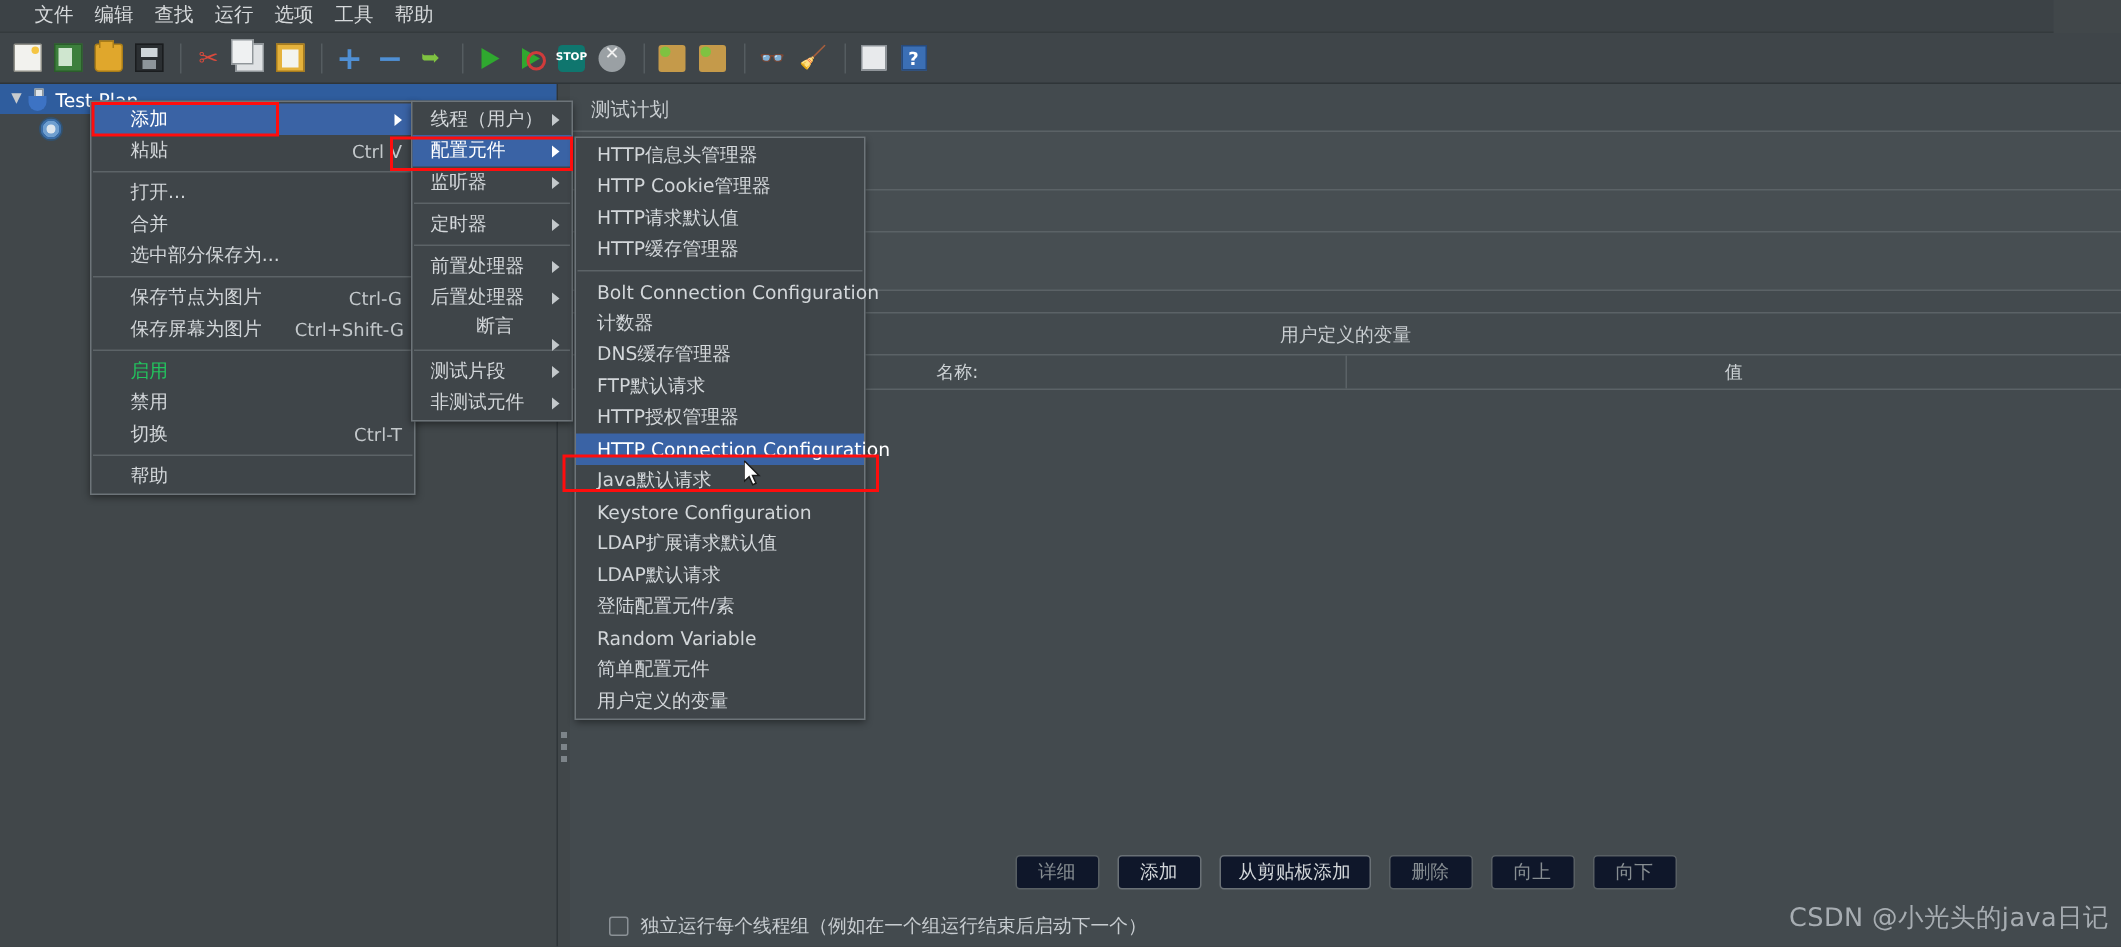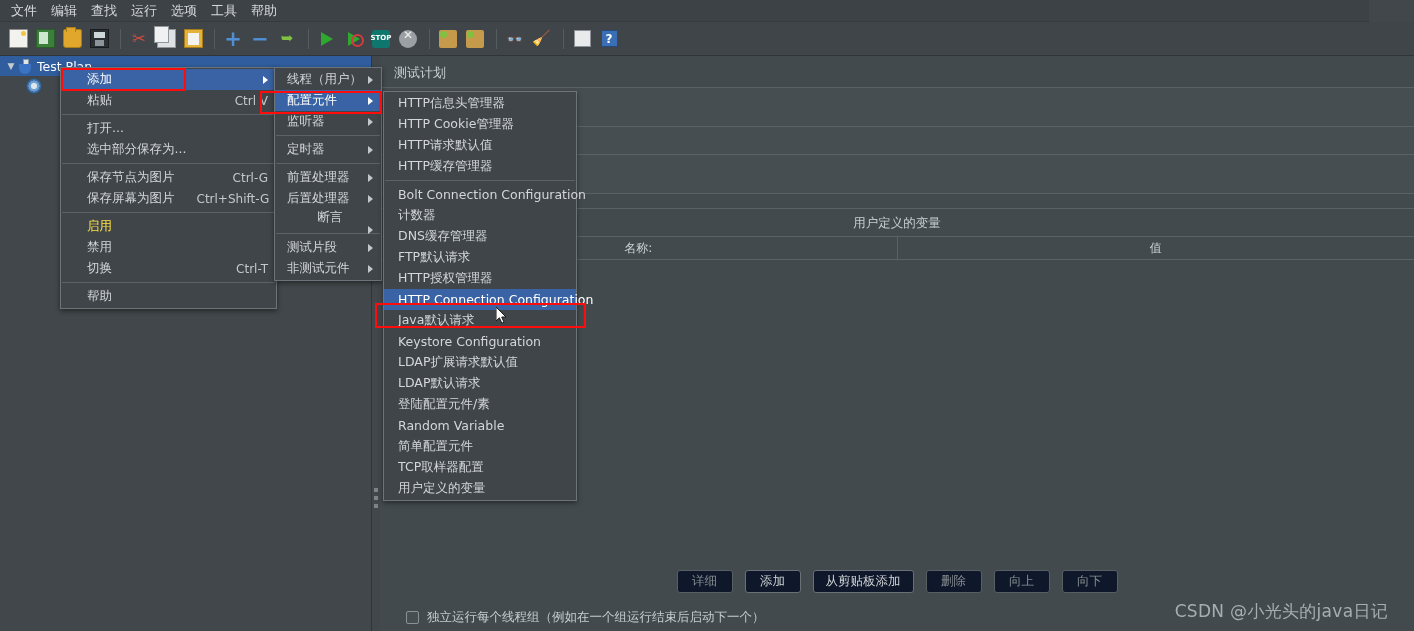--- a/index.html
+++ b/index.html
@@ -10,21 +10,21 @@
     background: #3f4447;
     font-family: "DejaVu Sans", "Liberation Sans", sans-serif;
     -webkit-font-smoothing: antialiased;
   }
   #app { position: relative; width: 1414px; height: 631px; background: #41474a; }
 
   
   .menubar {
     position: absolute; top: 0; left: 0; width: 1369px; height: 22px;
     background: #3c4246; display: flex; align-items: center;
-    padding-left: 4px; border-bottom: 1px solid #343a3d;
+    padding-left: 16px; border-bottom: 1px solid #343a3d;
   }
   .menubar .mi {
     color: #d6d9db; font-size: 13px; padding: 2px 7px; line-height: 16px;
     cursor: default; white-space: nowrap;
   }
 
   
   .toolbar {
     position: absolute; top: 22px; left: 0; width: 1414px; height: 34px;
     background: #3f4549; display: flex; align-items: center;
@@ -132,35 +132,35 @@
   }
   .btn.dim { color:#878e92; border-color:#585f63; }
 
   .chk-row { display:flex; align-items:center; margin: 16px 0 0 26px; font-size:12.5px; color:#c7ccd0; }
   .cb {
     width:13px;height:13px;border:1px solid #8b9196;background:#474e52;border-radius:2px;
     margin-right:8px; flex:none; position:relative;
   }
 
   .watermark {
-    position:absolute; right:26px; bottom:8px; color:#a7adb2; font-size:17px;
+    position:absolute; right:8px; bottom:8px; color:#a7adb2; font-size:17px;
     letter-spacing:.3px;
   }
 
   
   .menu {
     position:absolute; background:#3f4549; border:1px solid #6d7479;
     box-shadow: 0 2px 5px rgba(0,0,0,.45); padding: 1px 0;
   }
   .menu .row {
     height:21px; display:flex; align-items:center; padding:0 8px 0 26px;
     font-size:12.5px; color:#d3d7da; white-space:nowrap; position:relative;
   }
   .menu .row.hl { background:#3a63a5; color:#ffffff; }
-  .menu .row.disabled { color:#fde047; }
+  .menu .row.disabled { color:#22c55e; }
   .menu .row .sc { margin-left:auto; padding-left:22px; font-size:12px; color:#c3c8cb; }
   .menu .row .arrow {
     margin-left:auto; width:0;height:0;
     border-left:5px solid #c3c8cb; border-top:4px solid transparent; border-bottom:4px solid transparent;
   }
   .menu .row.hl .arrow { border-left-color:#ffffff; }
   .menu .sep { height:1px; background:#5c6367; margin:3px 1px; }
 
   
   .redbox { position:absolute; border:2px solid #ff0d0d; pointer-events:none; }
@@ -312,20 +312,23 @@
     </div>
     <div class="row">
       <span>粘贴</span>
       <span class="sc">Ctrl V</span>
     </div>
     <div class="sep"></div>
     <div class="row">
       <span>打开...</span>
     </div>
     <div class="row">
+      <span>合并</span>
+    </div>
+    <div class="row">
       <span>选中部分保存为...</span>
     </div>
     <div class="sep"></div>
     <div class="row">
       <span>保存节点为图片</span>
       <span class="sc">Ctrl-G</span>
     </div>
     <div class="row">
       <span>保存屏幕为图片</span>
       <span class="sc">Ctrl+Shift-G</span>
@@ -434,23 +437,20 @@
       <span>LDAP默认请求</span>
     </div>
     <div class="row" style="padding-left:14px;">
       <span>登陆配置元件/素</span>
     </div>
     <div class="row" style="padding-left:14px;">
       <span>Random Variable</span>
     </div>
     <div class="row" style="padding-left:14px;">
       <span>简单配置元件</span>
-    </div>
-    <div class="row" style="padding-left:14px;">
-      <span>TCP取样器配置</span>
     </div>
     <div class="row" style="padding-left:14px;">
       <span>用户定义的变量</span>
     </div>
   </div>
 
   <div class="redbox" style="left:61px; top:68px; width:125px; height:23px;"></div>
   <div class="redbox" style="left:260px; top:91px; width:122px; height:23px;"></div>
   <div class="redbox" style="left:375px; top:303px; width:211px; height:25px;"></div>
 

